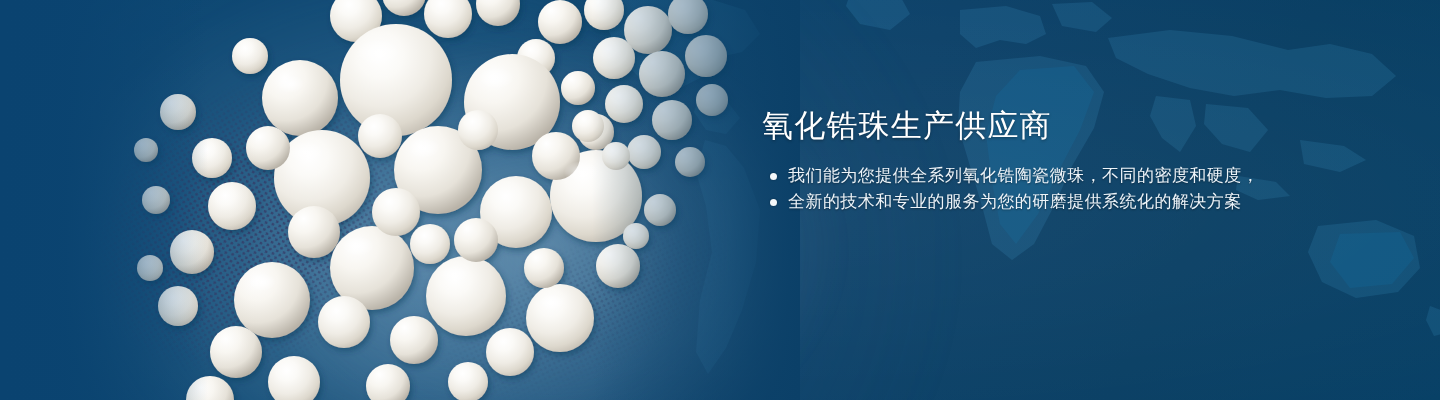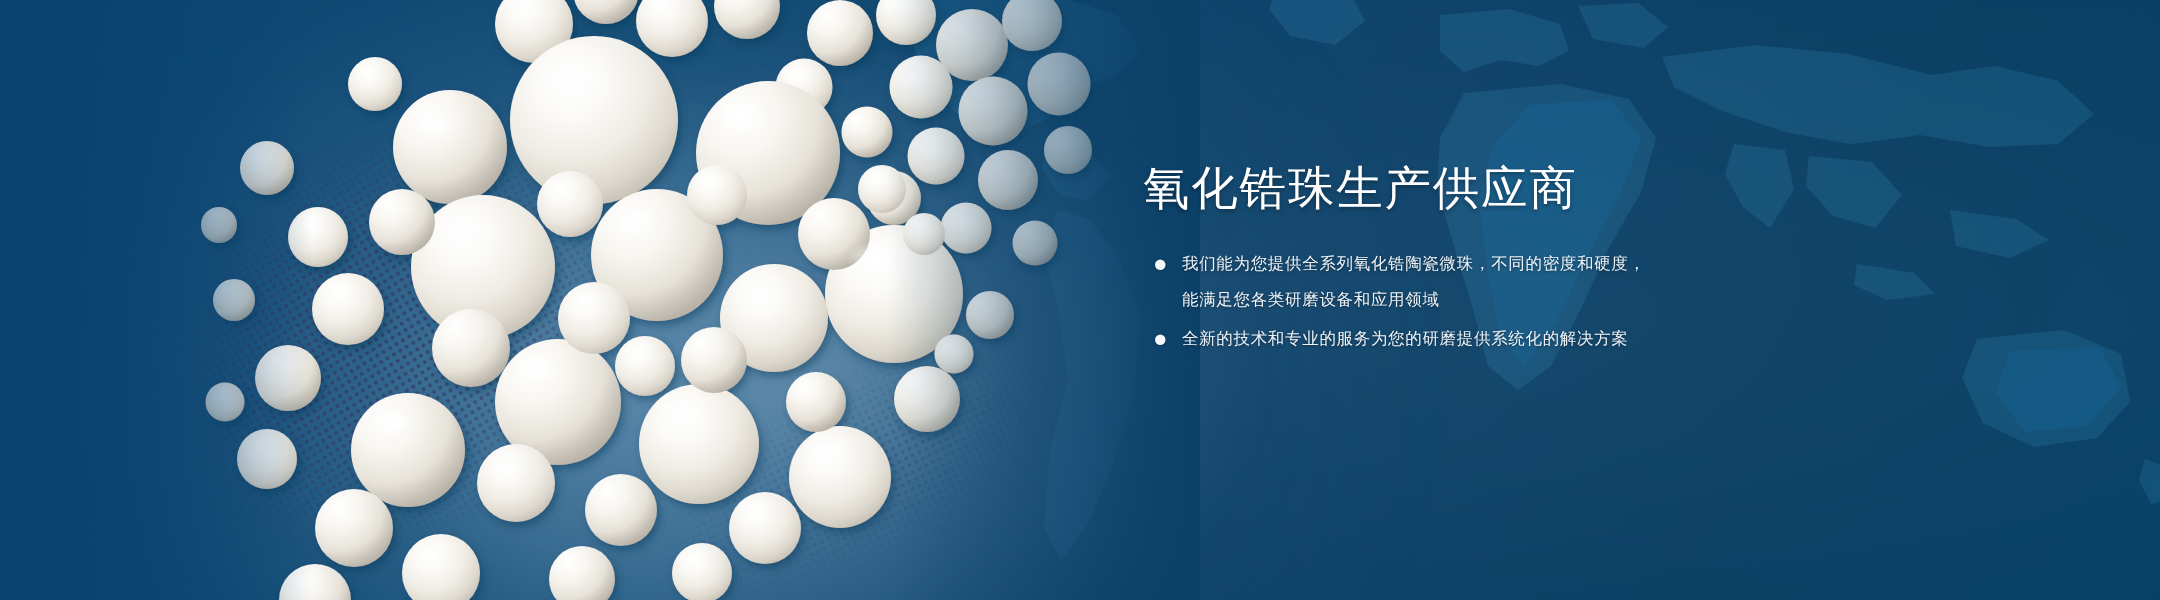--- a/index.html
+++ b/index.html
@@ -120,21 +120,21 @@
     text-shadow:0 1px 3px rgba(0,0,0,.35);
     white-space:nowrap;
   }
   .bullets{
     margin-top:18px;
     list-style:none;
   }
   .bullet{
     position:relative;
     padding-left:26px;
-    font-size:11px;
+    font-size:17px;
     line-height:24px;
     color:#eef4f9;
     letter-spacing:.45px;
     text-shadow:0 1px 2px rgba(0,0,0,.40);
     margin-bottom:2px;
   }
   .bullet .dot{
     position:absolute;
     left:8px; top:9px;
     width:7px; height:7px;
@@ -308,21 +308,20 @@
   </div>
 
   <div class="copy">
     <div class="headline">氧化锆珠生产供应商</div>
 
     <ul class="bullets">
 
       <li class="bullet">
         <span class="dot"></span>
         <span class="ln">我们能为您提供全系列氧化锆陶瓷微珠，不同的密度和硬度，</span>
-        <span class="ln">能满足您各类研磨设备和应用领域</span>
       </li>
 
       <li class="bullet">
         <span class="dot"></span>
         <span class="ln">全新的技术和专业的服务为您的研磨提供系统化的解决方案</span>
       </li>
 
 
     </ul>
   </div>

